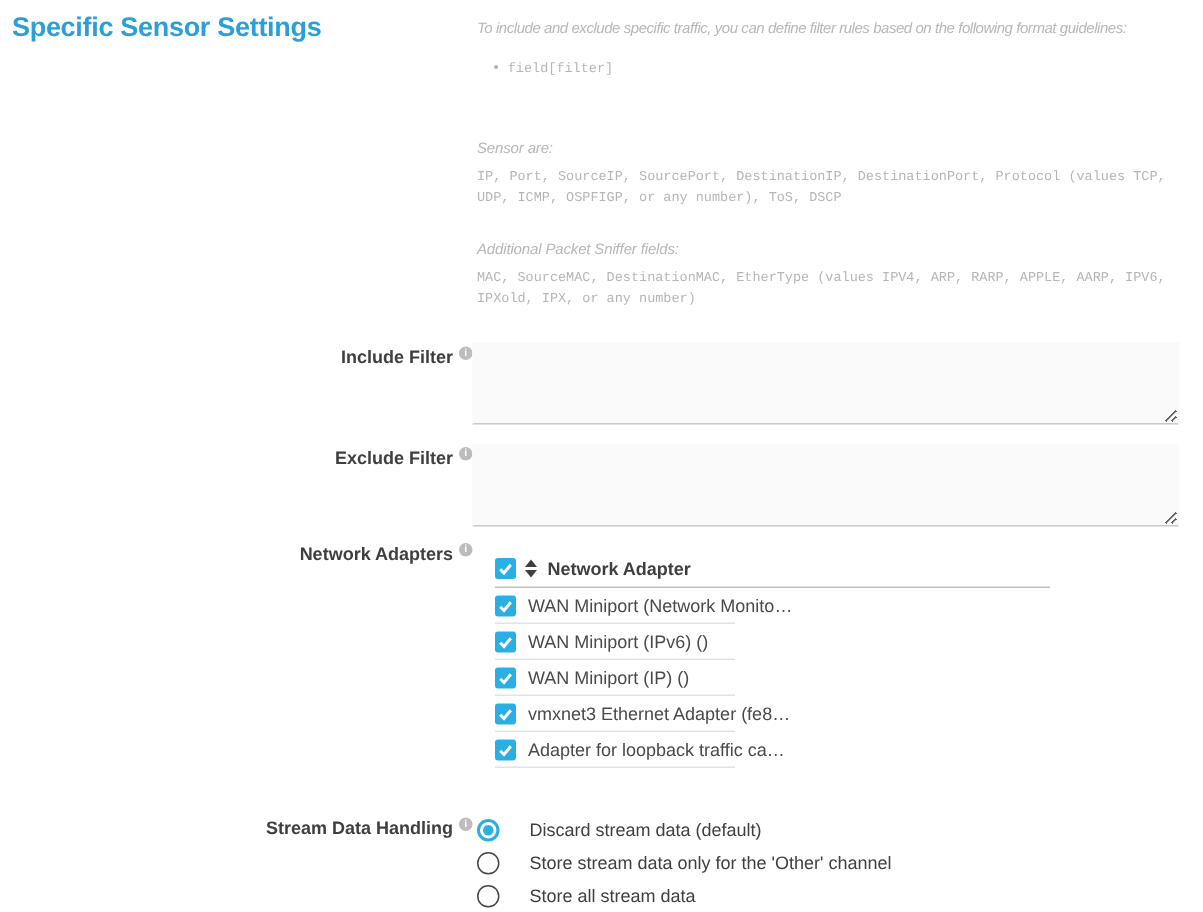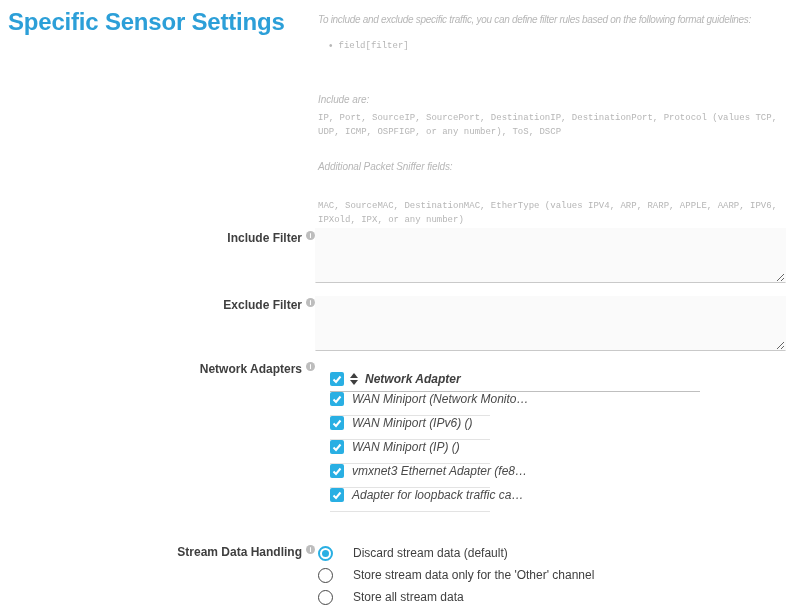--- a/index.html
+++ b/index.html
@@ -3,21 +3,21 @@
 <meta charset="utf-8">
 <style>
   * { margin:0; padding:0; box-sizing:border-box; }
   html,body { background:#fff; }
   body { font-family:"Liberation Sans","DejaVu Sans",sans-serif; }
   #screen {
     position:relative; width:802px; height:608px; background:#ffffff; overflow:hidden;
   }
   .page-title {
     position:absolute; left:8px; top:8px;
-    font-size:24px; font-weight:600; color:#2C9FD8; letter-spacing:-0.2px;
+    font-size:18px; font-weight:600; color:#2C9FD8; letter-spacing:-0.2px;
   }
   .field-label {
     position:absolute; left:0; width:306px; text-align:right;
     font-size:12px; font-weight:bold; color:#3f3f3f; white-space:nowrap;
   }
   .info-icon {
     display:inline-block; width:9px; height:9px; border-radius:50%;
     background:#bdbdbd; color:#ffffff; font-size:7px; font-weight:bold;
     line-height:9px; text-align:center; font-style:normal;
     vertical-align:top; margin-left:4px; margin-top:0px;
@@ -30,28 +30,28 @@
     position:absolute; font-family:"Liberation Mono","DejaVu Sans Mono",monospace;
     font-size:9px; line-height:14px; color:#b6b6b6; white-space:pre-line;
   }
   .bullet-row { position:absolute; left:329px; top:39px; display:flex; align-items:flex-start; }
   .bullet-dot { color:#b6b6b6; font-size:10px; line-height:13px; margin-right:6px; }
   .filter-textarea {
     position:absolute; left:315px; width:471px; height:55px;
     background:#fafafa; border:1px solid #fafafa; border-bottom:1px solid #c9c9c9;
     resize:both; font-family:inherit; font-size:12px; color:#444; outline:none; border-radius:0;
   }
-  .adapter-table { position:absolute; left:330px; top:366px; width:370px;font-style:italic; }
+  .adapter-table { position:absolute; left:330px; top:366px; width:370px; }
   .adapter-header {
     display:flex; align-items:center; height:26px;
     border-bottom:1px solid #bfbfbf;
   }
   .adapter-header .hdr-text { font-size:12px; font-weight:bold; color:#3f3f3f; }
   .adapter-row {
-    display:flex; height:24px; width:160px;
+    display:flex; align-items:center; height:24px; width:160px;
     border-bottom:1px solid #e3e3e3;
   }
   .adapter-row .row-text {
     font-size:12px; color:#4a4a4a; margin-left:8px; white-space:nowrap;
   }
   .cb {
     display:inline-block; width:14px; height:14px; border-radius:2px;
     background:#d7d7d7; position:relative; flex:0 0 14px;
   }
   .cb svg { position:absolute; left:1px; top:1px; display:none; }
@@ -103,28 +103,28 @@
     <span>Stream Data Handling</span><span class="info-icon">i</span>
   </div>
 
   <div class="muted-italic" style="left:318px; top:14px; letter-spacing:-0.3px;">To include and exclude specific traffic, you can define filter rules based on the following format guidelines:</div>
 
   <div class="bullet-row">
     <span class="bullet-dot">•</span>
     <span class="mono-block" style="position:static;">field[filter]</span>
   </div>
 
-  <div class="muted-italic" style="left:318px; top:94px;">Include are:</div>
+  <div class="muted-italic" style="left:318px; top:94px;">Sensor are:</div>
 
   <div class="mono-block" style="left:318px; top:111px;">IP, Port, SourceIP, SourcePort, DestinationIP, DestinationPort, Protocol (values TCP,
 UDP, ICMP, OSPFIGP, or any number), ToS, DSCP</div>
 
   <div class="muted-italic" style="left:318px; top:161px;">Additional Packet Sniffer fields:</div>
 
-  <div class="mono-block" style="left:318px; top:199px;">MAC, SourceMAC, DestinationMAC, EtherType (values IPV4, ARP, RARP, APPLE, AARP, IPV6,
+  <div class="mono-block" style="left:318px; top:178px;">MAC, SourceMAC, DestinationMAC, EtherType (values IPV4, ARP, RARP, APPLE, AARP, IPV6,
 IPXold, IPX, or any number)</div>
 
   <textarea class="filter-textarea" style="top: 228px;" aria-label="Include Filter"></textarea>
 
   <textarea class="filter-textarea" style="top: 296px;" aria-label="Exclude Filter"></textarea>
 
   <div class="adapter-table">
     <div class="adapter-header">
       <span class="cb on">
         <svg width="12" height="12" viewBox="0 0 12 12">

